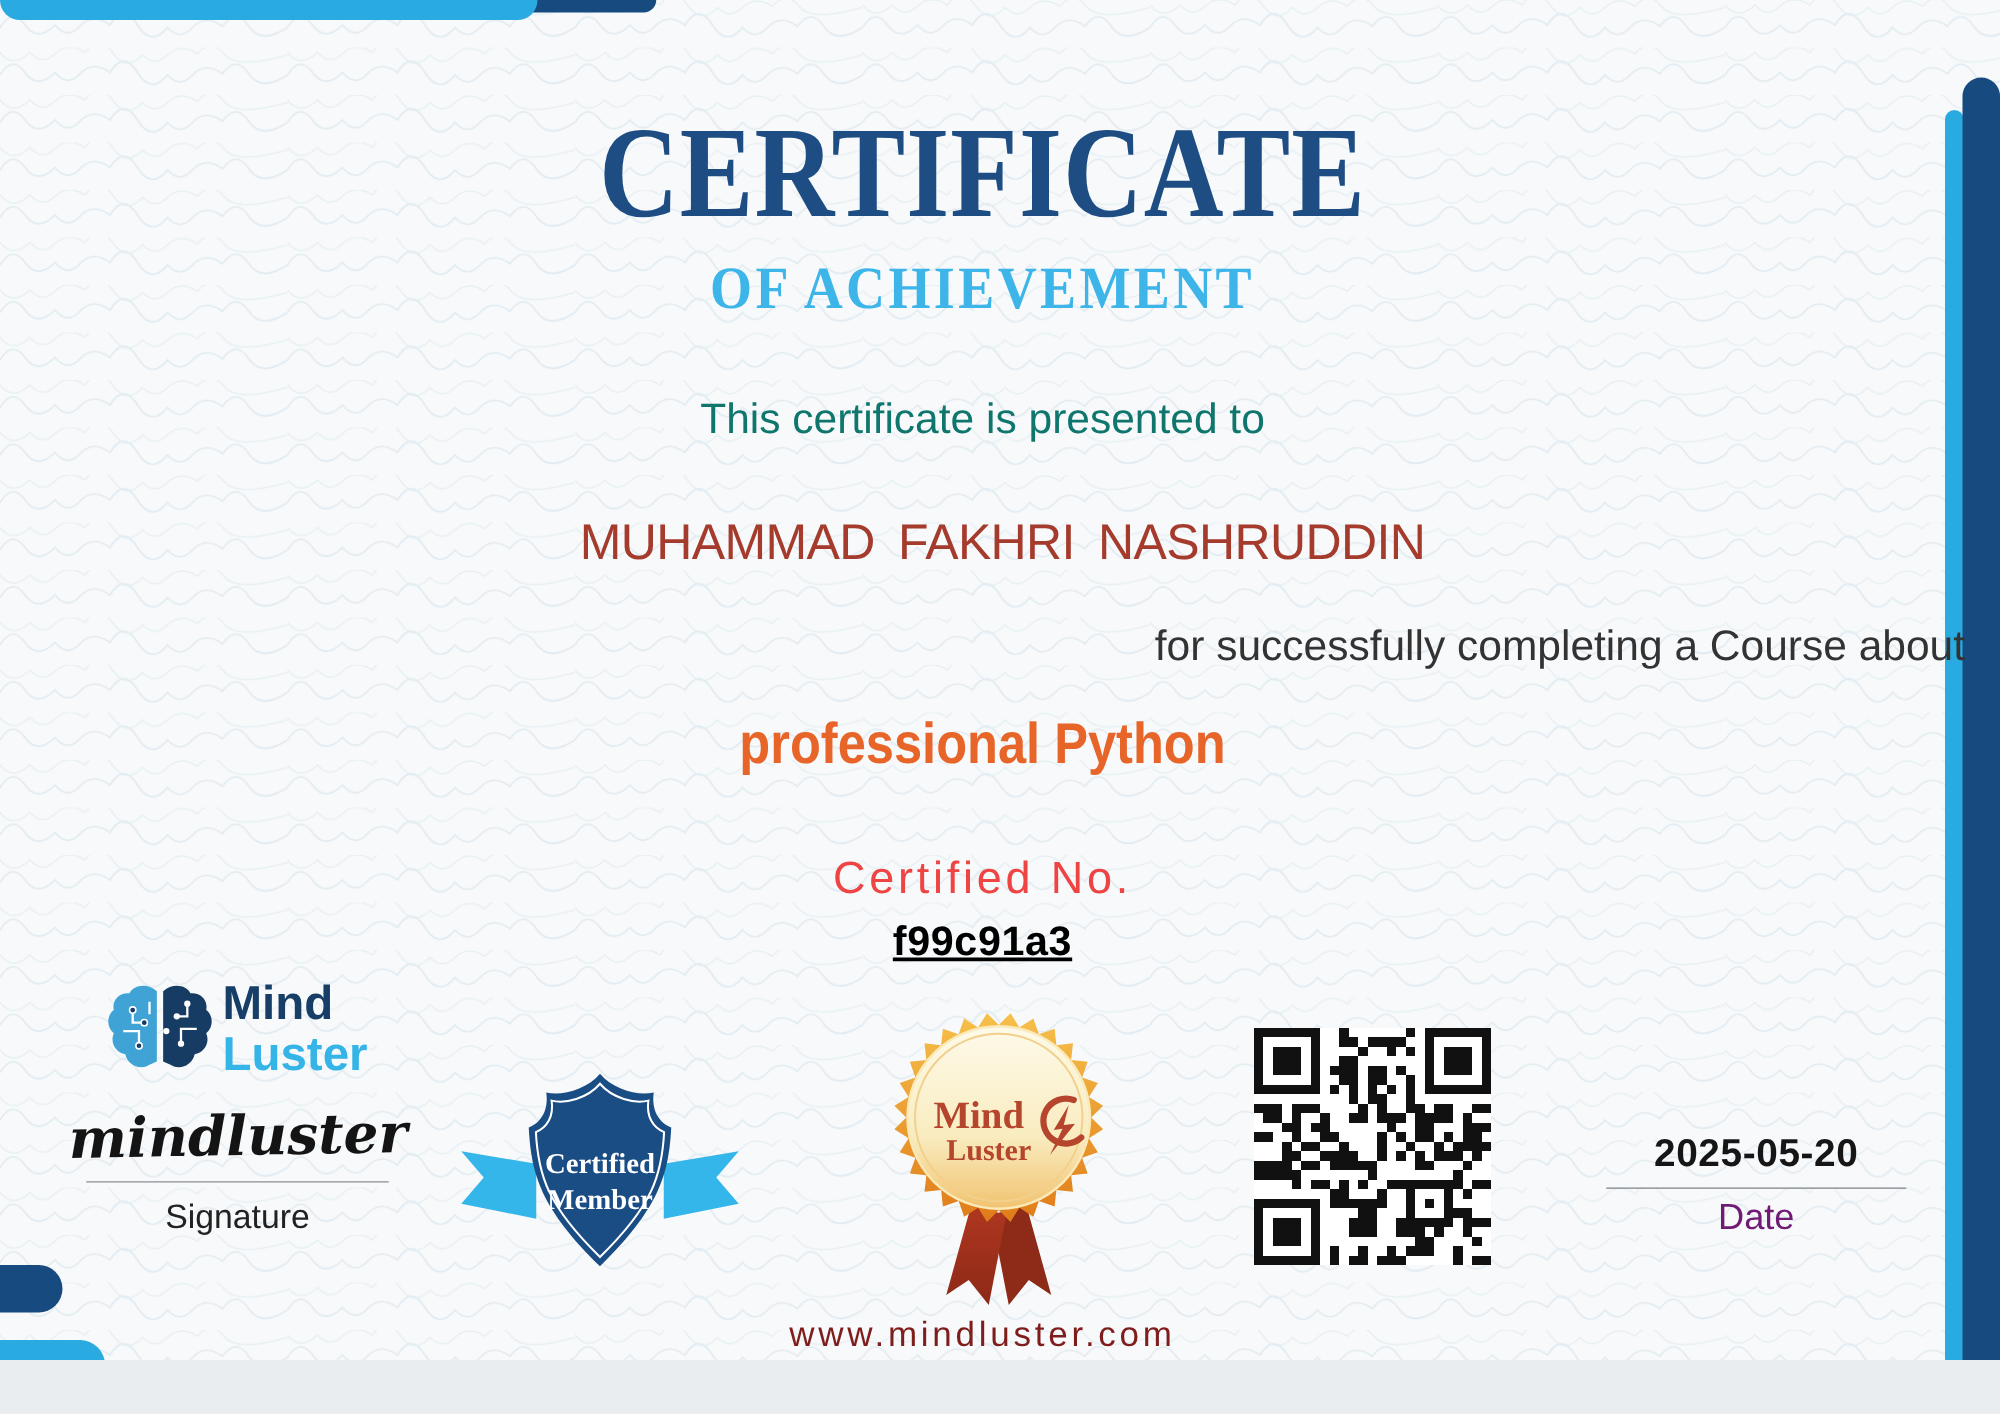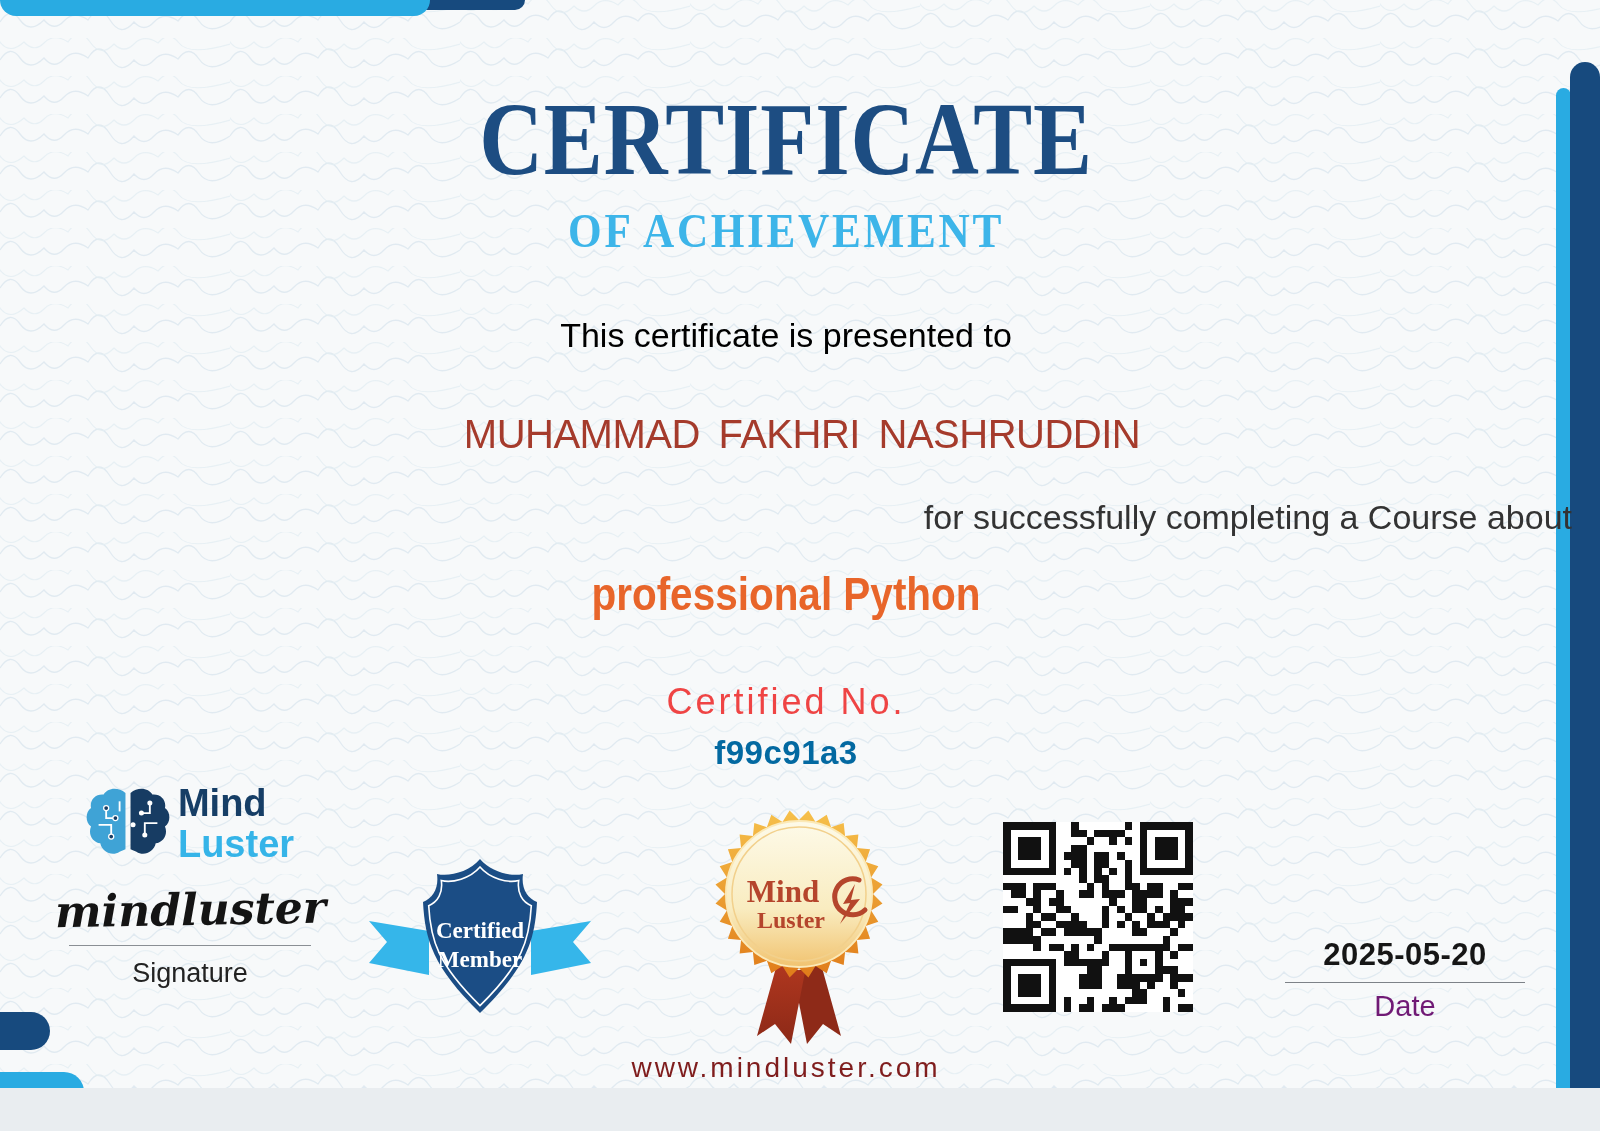--- a/index.html
+++ b/index.html
@@ -21,43 +21,43 @@
   .centered{position:absolute; left:0; width:1572px; text-align:center; z-index:3;}
   .cert-title{
     top:84px; font-family:"Liberation Serif", serif; font-weight:700;
     font-size:104px; line-height:1.05; color:#1d4d82; letter-spacing:1px;
     transform:scaleX(.85);
   }
   .cert-subtitle{
     top:203px; font-family:"Liberation Serif", serif; font-weight:700;
     font-size:48px; color:#3db5e9; letter-spacing:3px; transform:scaleX(.9);
   }
-  .presented-line{top:316px; font-size:34px; color:#000000;}
+  .presented-line{top:316px; font-size:34px; color:#0f766e;}
   .recipient-name{top:412px; font-size:40px; color:#a53b2c; letter-spacing:-0.5px; word-spacing:8px;margin-left:16px;}
   .completion-line{top:498px; font-size:34px; color:#333333;text-align:right;}
   .course-name{top:567px; font-size:46px; font-weight:700; color:#e8652a; transform:scaleX(.88);}
   .cert-no-label{top:681px; font-size:36px; color:#ef4444; letter-spacing:3px;}
-  .cert-no-value{top:734px; font-size:33px; font-weight:600; color:#0369a1; letter-spacing:.5px;}
+  .cert-no-value{top:734px; font-size:33px; font-weight:600; color:#000000; letter-spacing:.5px;text-decoration:underline;}
   .website{top:1052px; font-size:28px; color:#7f1d1d; letter-spacing:3px;}
   
   .logo-block{position:absolute; left:55px; top:780px; width:270px; text-align:center; z-index:3;}
   .brand-row{display:flex; align-items:center; justify-content:center; gap:8px;}
   .brand-words{text-align:left; font-weight:700; font-size:38px; line-height:41px;}
   .brand-top{color:#163e66;}
   .brand-bottom{color:#35b4e8;}
   .handwriting{
     margin-top:16px; font-family:"DejaVu Serif", serif; font-style:italic; font-weight:700;
     font-size:44px; color:#141414; transform:rotate(-1deg);
   }
   .sig-line{margin:10px auto 0; width:242px; border-top:1px solid #8a8f94;}
   .sig-label{margin-top:12px; font-size:27px; color:#222222;}
   .member-badge{position:absolute; left:365px; top:845px; z-index:3;}
   .medal{position:absolute; left:699px; top:806px; z-index:3;}
   .qr{position:absolute; left:1003px; top:822px; width:190px; height:190px; z-index:3;}
-  .date-block{position:absolute; left:1285px; top:905px; width:240px; text-align:center; z-index:3;margin-top:32px;}
+  .date-block{position:absolute; left:1285px; top:905px; width:240px; text-align:center; z-index:3;}
   .date-value{font-size:31px; font-weight:600; color:#161616; letter-spacing:.5px;}
   .date-line{margin:9px auto 0; width:240px; border-top:1px solid #7d8288;}
   .date-label{margin-top:7px; font-size:29px; color:#701a75;}
   .badge-text{font-family:"Liberation Serif", serif; font-weight:700;}
   .seal-text{font-family:"Liberation Serif", serif; font-weight:700;}
 </style>
 </head>
 <body>
 
 <div class="page">

